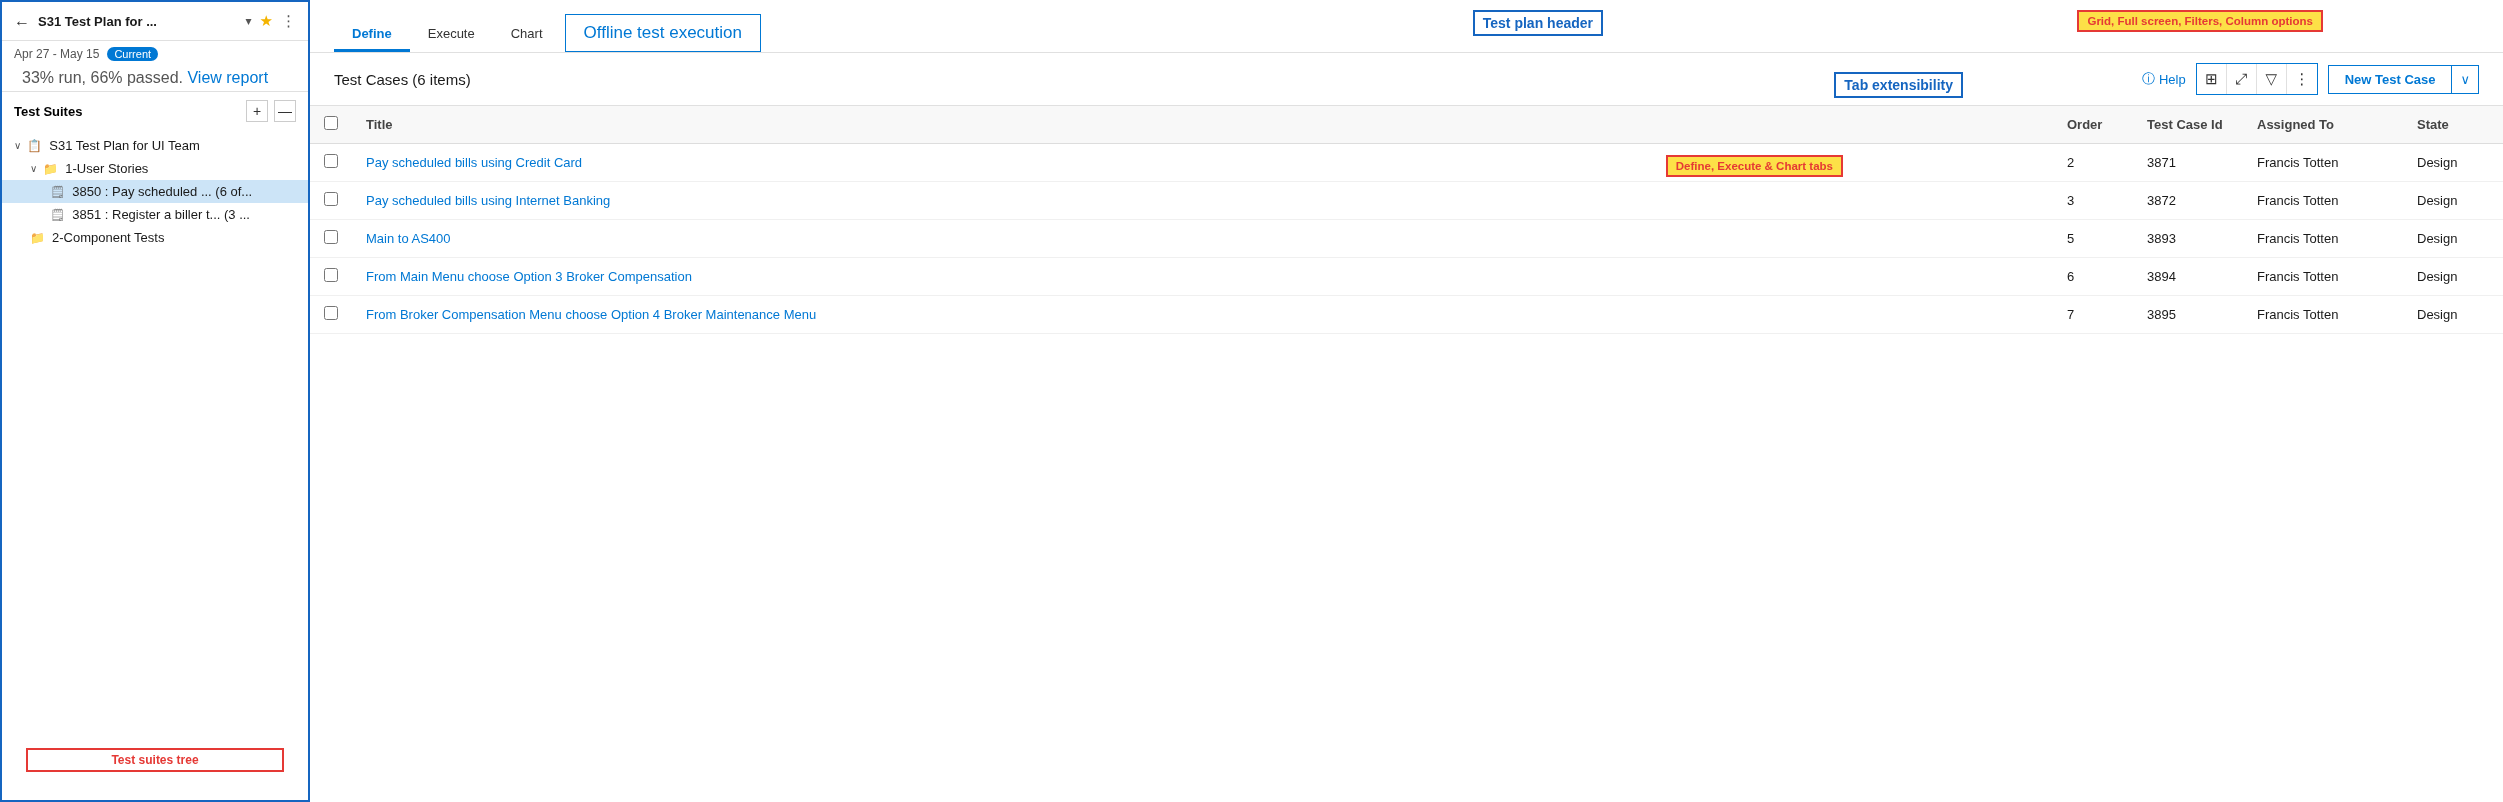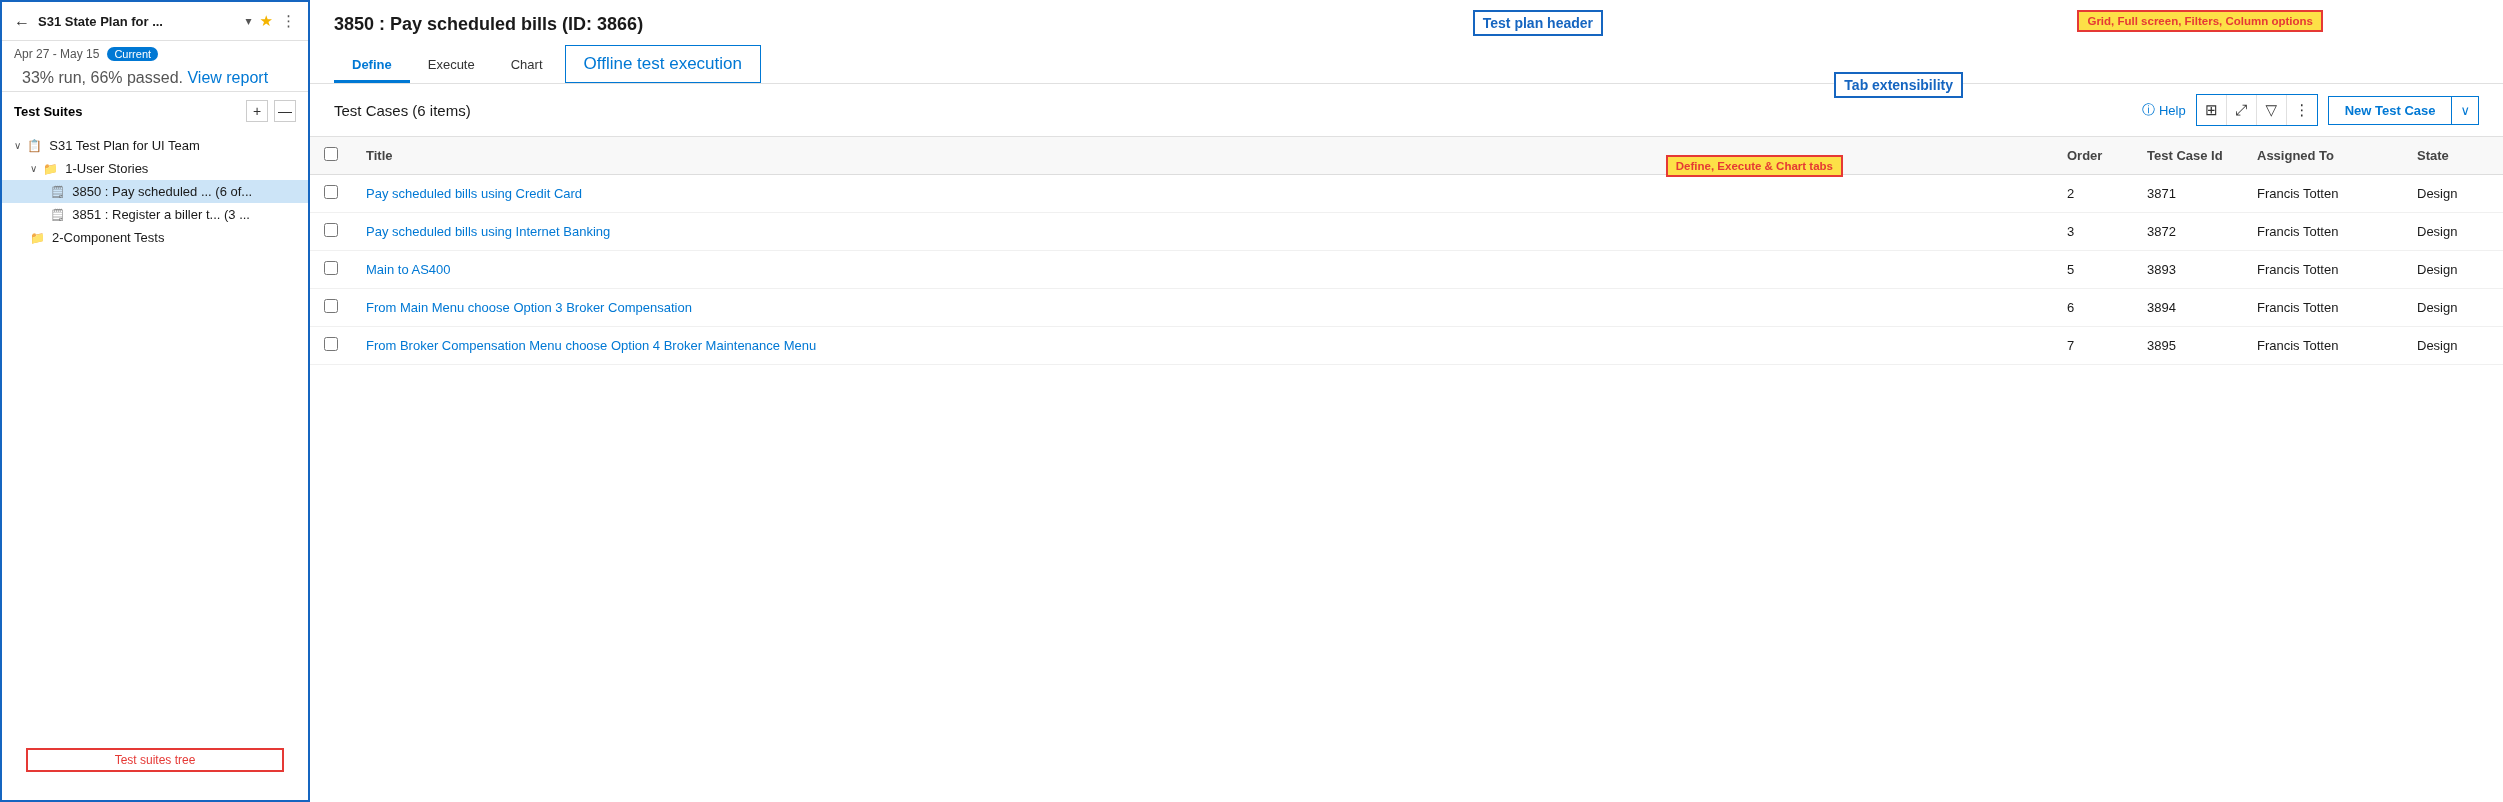--- a/index.html
+++ b/index.html
@@ -95,21 +95,21 @@
     .tree-item.active { background: #cce4f7; }
     .tree-arrow { font-size: 10px; color: #555; margin-right: 2px; }
     .tree-icon { font-size: 12px; color: #666; margin-right: 3px; }
     .tree-label { font-size: 13px; }
 
     .annotation-box-left {
       border: 2px solid #e53935;
       background: #fff;
       color: #e53935;
       font-size: 12px;
-      font-weight: 400;
+      font-weight: 700;
       padding: 3px 8px;
       margin: 16px 12px;
       text-align: center;
     }
 
     
     .main {
       flex: 1;
       display: flex;
       flex-direction: column;
@@ -288,21 +288,21 @@
       z-index: 100;
       pointer-events: none;
     }
   </style>
 </head>
 <body>
 
 <div class="sidebar">
   <div class="sidebar-header">
     <span class="back-arrow">←</span>
-    <span class="plan-title">S31 State Plan for ...</span>
+    <span class="plan-title">S31 Test Plan for ...</span>
     <span class="chevron-icon">▾</span>
     <span class="star-icon">★</span>
     <span class="more-icon">⋮</span>
   </div>
   <div class="plan-meta">
     <span>Apr 27 - May 15</span>
     <span class="current-badge">Current</span>
   </div>
   <div class="plan-stats">
     <span>33% run, 66% passed.</span>
@@ -357,21 +357,20 @@
     <div class="lbl-blue" style="top:10px; right:900px;">Test plan header</div>
 
     <div class="lbl-blue" style="top:72px; right:540px;">Tab extensibility</div>
 
     <div class="lbl-red" style="top:155px; right:660px;">Define, Execute &amp; Chart tabs</div>
 
     <div class="lbl-red" style="top:10px; right:180px;">Grid, Full screen, Filters, Column options</div>
   </div>
 
   <div class="main-top">
-    <div class="plan-page-title">3850 : Pay scheduled bills (ID: 3866)</div>
     <div class="tabs">
       <div class="tab active">Define</div>
       <div class="tab">Execute</div>
       <div class="tab">Chart</div>
       <div class="tab-offline">Offline test execution</div>
     </div>
   </div>
 
   <div class="toolbar">
     <div class="section-title">Test Cases (6 items)</div>

